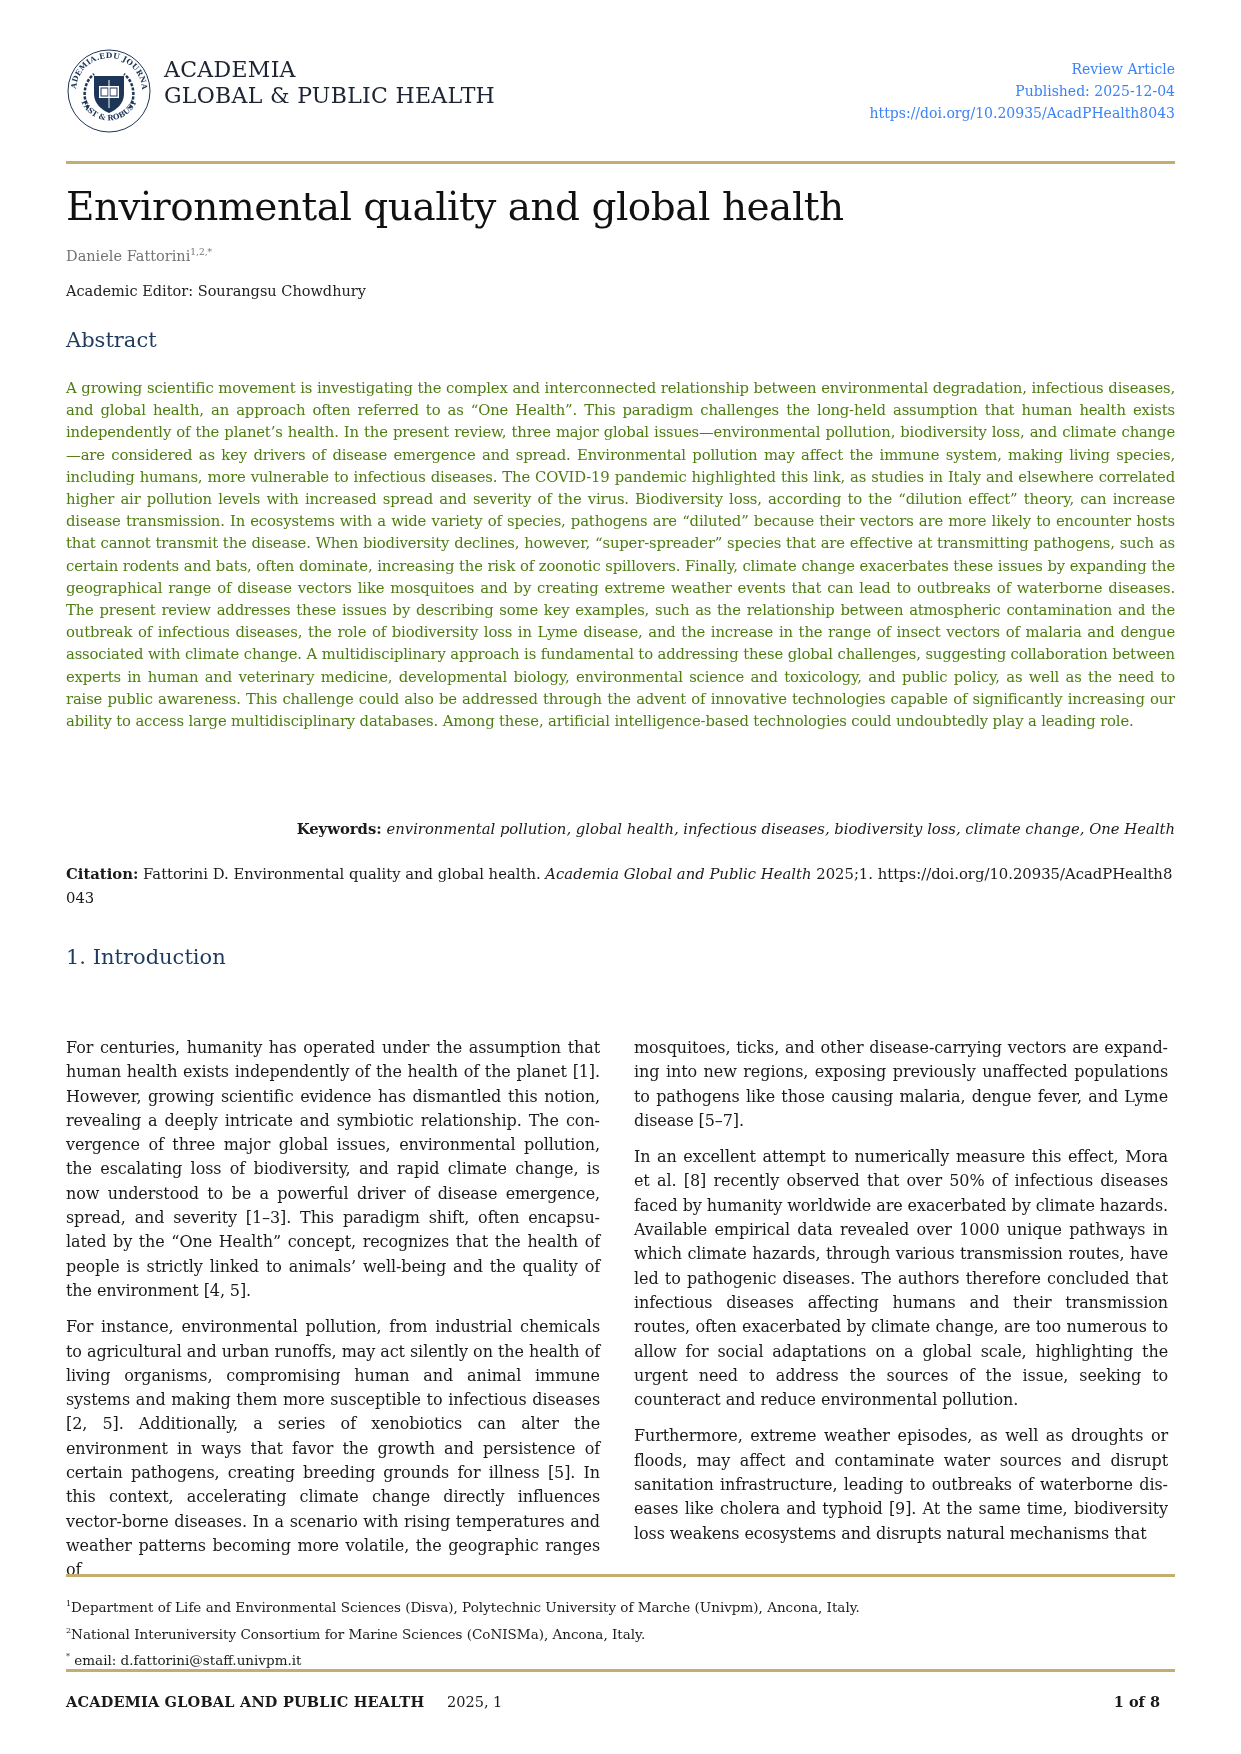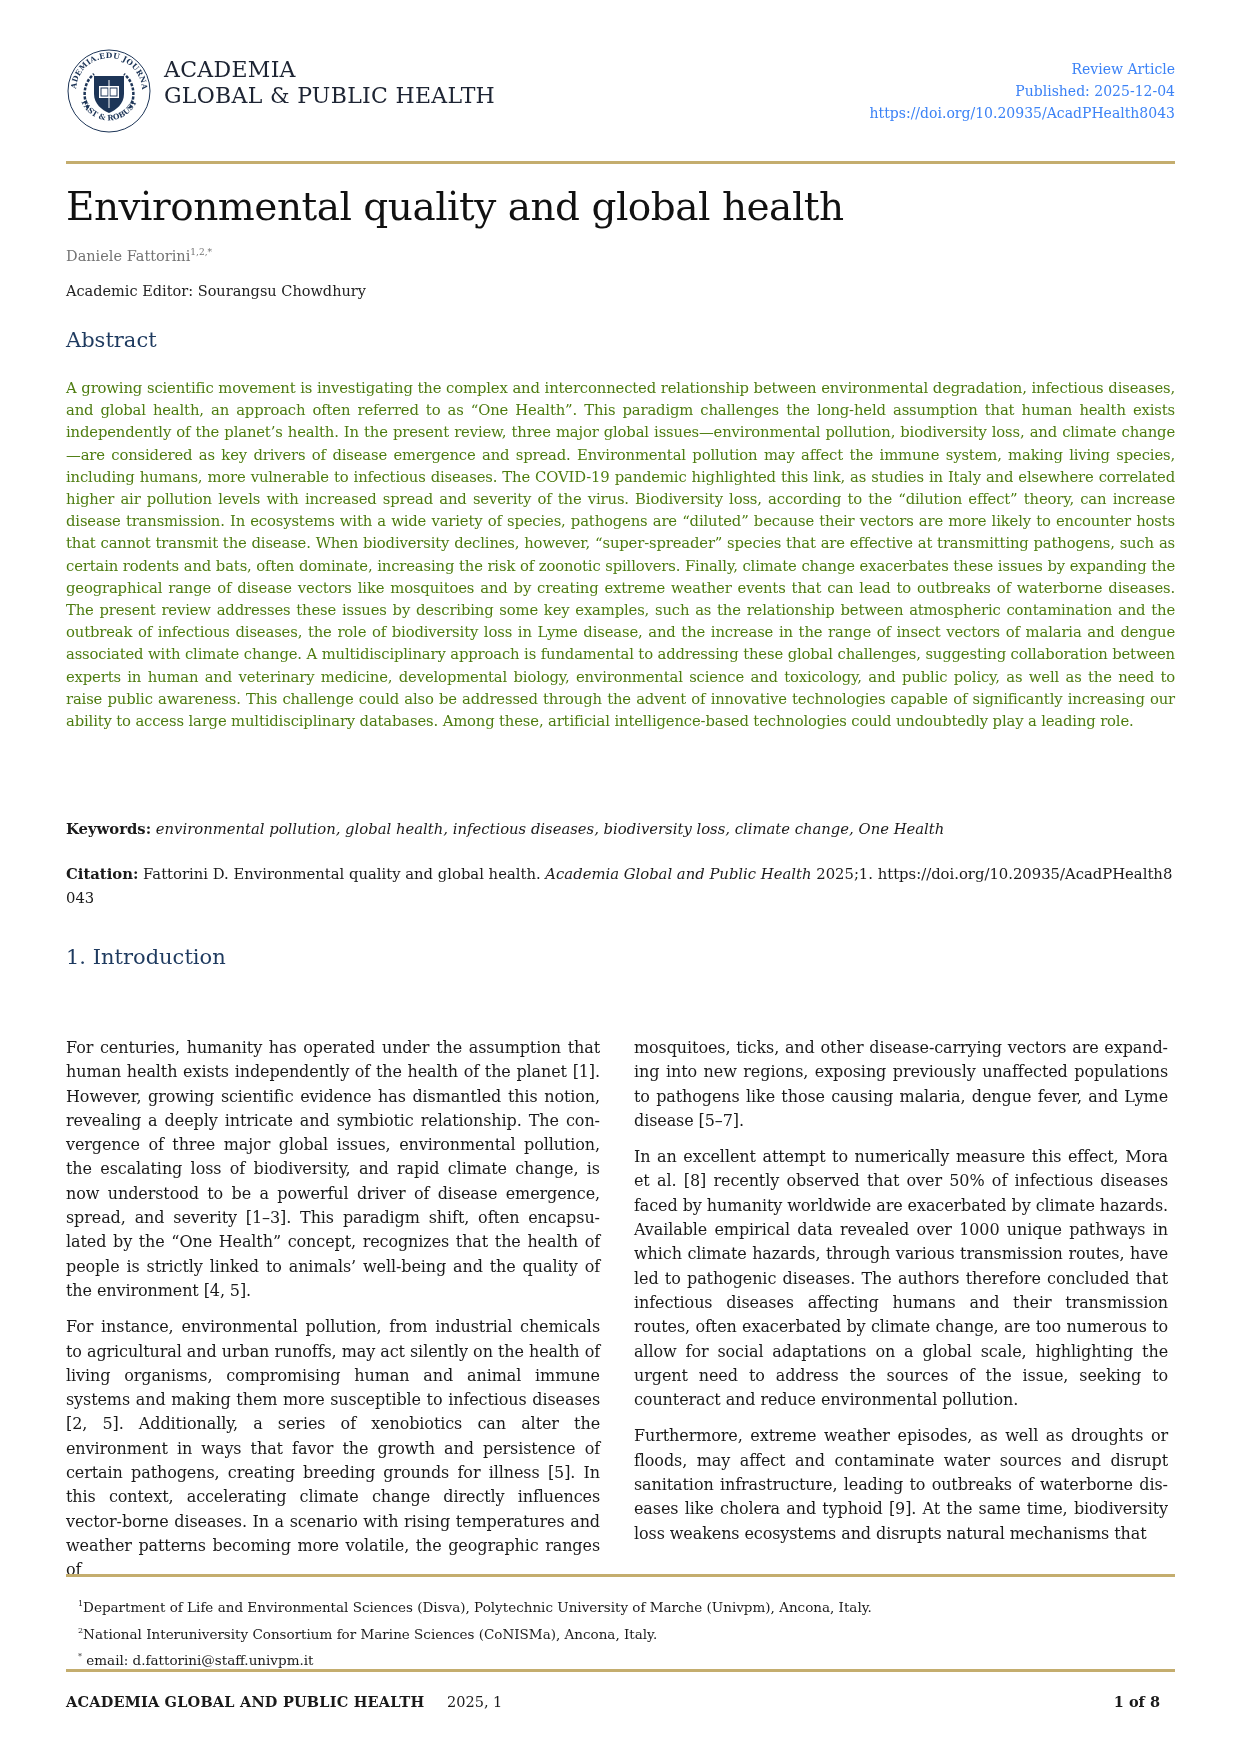--- a/index.html
+++ b/index.html
@@ -20,31 +20,31 @@
   .title { position: absolute; left: 0; top: 184px; font-size: 39px; line-height: 46px; color: #111; letter-spacing: -0.5px; white-space: nowrap; }
   .author { position: absolute; left: 0; top: 247px; font-size: 14.5px; color: #737373; }
   .author sup { font-size: 9px; }
   .editor { position: absolute; left: 0; top: 283px; font-size: 14.5px; color: #222; }
 
   .section-heading { position: absolute; left: 0; font-size: 21px; color: #1e3a5f; white-space: nowrap; }
 
   .abstract { position: absolute; left: 0; top: 377px; width: 1109px; font-size: 14.8px; line-height: 22.2px;
               text-align: justify; color: #4d7c0f; letter-spacing: -0.15px; }
 
-  .keywords { position: absolute; left: 0; top: 820px; width: 1109px; font-size: 14.8px; }
+  .keywords { position: absolute; left: 0; top: 820px; width: 1109px; font-size: 14.8px; text-align: right; }
   .keywords b, .citation b { font-weight: bold; }
   .keywords i, .citation i { font-style: italic; }
   .citation { position: absolute; left: 0; top: 862px; width: 1109px; font-size: 14.8px; line-height: 24px; word-break: break-all; }
 
   .col { position: absolute; top: 1036px; width: 534px; font-size: 16px; line-height: 24.3px; text-align: justify; letter-spacing: -0.1px; }
   .col p { margin: 0 0 12px 0; }
   .col-left { left: 0; }
   .col-right { left: 568px; }
 
-  .footnotes { position: absolute; left: 0; top: 1592px; width: 1109px; font-size: 13.5px; line-height: 23px; color: #1a1a1a; margin-left: 12px; }
+  .footnotes { position: absolute; left: 0; top: 1592px; width: 1109px; font-size: 13.5px; line-height: 23px; color: #1a1a1a; }
   .footnotes sup { font-size: 8px; }
 
   .footer { position: absolute; left: 0; top: 1693px; width: 1109px; font-size: 14.5px; }
   .footer .jn { font-weight: bold; letter-spacing: 0.2px; }
   .footer .vol { margin-left: 18px; }
   .footer .pg { position: absolute; right: 15px; top: 0; font-weight: bold; }
 </style>
 </head>
 <body>
 

